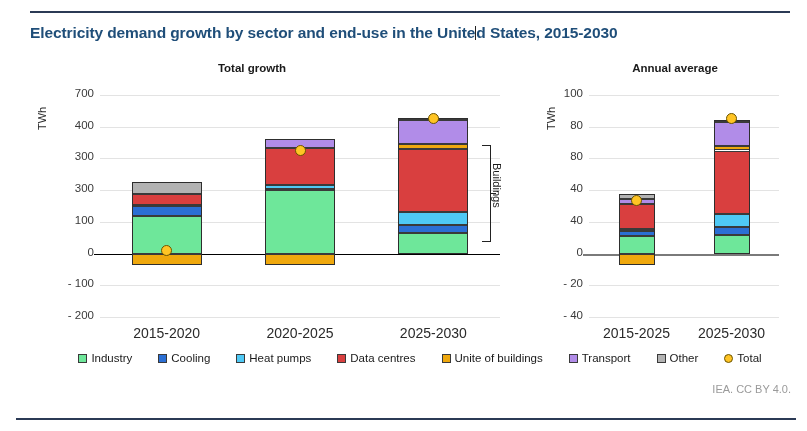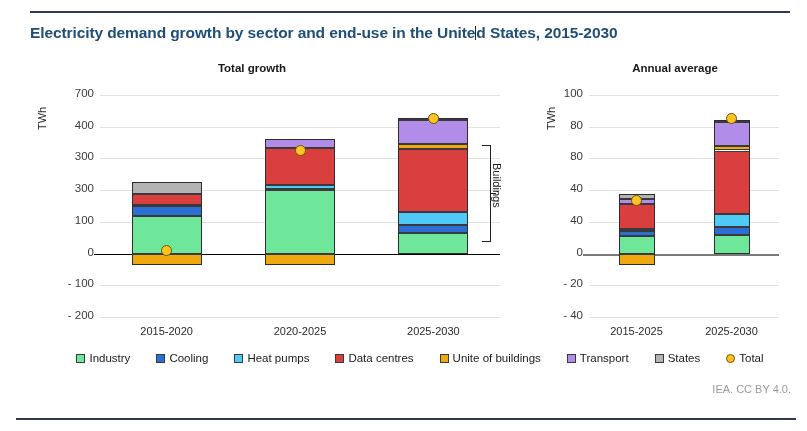--- a/index.html
+++ b/index.html
@@ -23,21 +23,21 @@
   #panel-title-right{left:585px;top:62px;width:180px;}
 
   .axis-unit{position:absolute;font-size:11px;color:#2a2a2a;
     transform:rotate(-90deg);transform-origin:left top;white-space:nowrap;}
 
   .plot{position:absolute;}
   .gridline{position:absolute;height:1px;background:#e3e3e3;left:0;right:0;}
   .zeroline{position:absolute;height:1.4px;background:#000;left:0;right:0;}
   .zeroline.grey{background:#7a7a7a;height:1.8px;}
   .ytick{position:absolute;font-size:11.5px;color:#3a3a3a;text-align:right;white-space:nowrap;}
-  .xtick{position:absolute;font-size:11px;color:#2a2a2a;text-align:center;white-space:nowrap;}
+  .xtick{position:absolute;font-size:14px;color:#2a2a2a;text-align:center;white-space:nowrap;}
   .seg{position:absolute;left:0;right:0;border:1px solid #3a3a3a;box-sizing:border-box;}
   .baroutline{position:absolute;border:1.3px solid #2e2e2e;box-sizing:border-box;pointer-events:none;}
   .dot{position:absolute;width:11px;height:11px;border-radius:50%;
        background:#ffc424;border:1.2px solid #6b5400;box-sizing:border-box;}
 
   .bracket{position:absolute;border:1.4px solid #222;border-left:none;box-sizing:border-box;}
   .bracket-tick{position:absolute;width:5px;height:1.4px;background:#222;}
   .bracket-label{position:absolute;font-size:11px;color:#1a1a1a;white-space:nowrap;
      transform:rotate(90deg);transform-origin:left top;}
 
@@ -193,21 +193,21 @@
     <div class="legend-item">
       <span class="legend-swatch" style="background: rgb(239, 168, 13);"></span>
       <span class="legend-label">Unite of buildings</span>
     </div>
     <div class="legend-item">
       <span class="legend-swatch" style="background: rgb(177, 140, 232);"></span>
       <span class="legend-label">Transport</span>
     </div>
     <div class="legend-item">
       <span class="legend-swatch" style="background: rgb(179, 179, 179);"></span>
-      <span class="legend-label">States</span>
+      <span class="legend-label">Other</span>
     </div>
     <div class="legend-item">
       <span class="legend-swatch round" style="background: rgb(255, 196, 36);"></span>
       <span class="legend-label">Total</span>
     </div>
   </div>
 
 <div class="credit">IEA. CC BY 4.0.</div>
 
 <div class="rule-bottom"></div>

